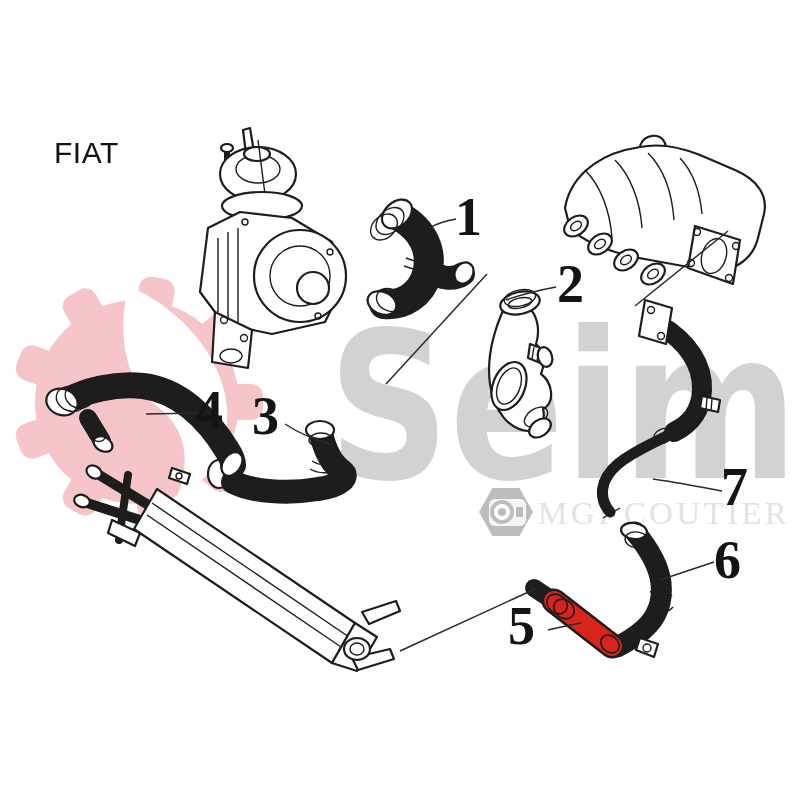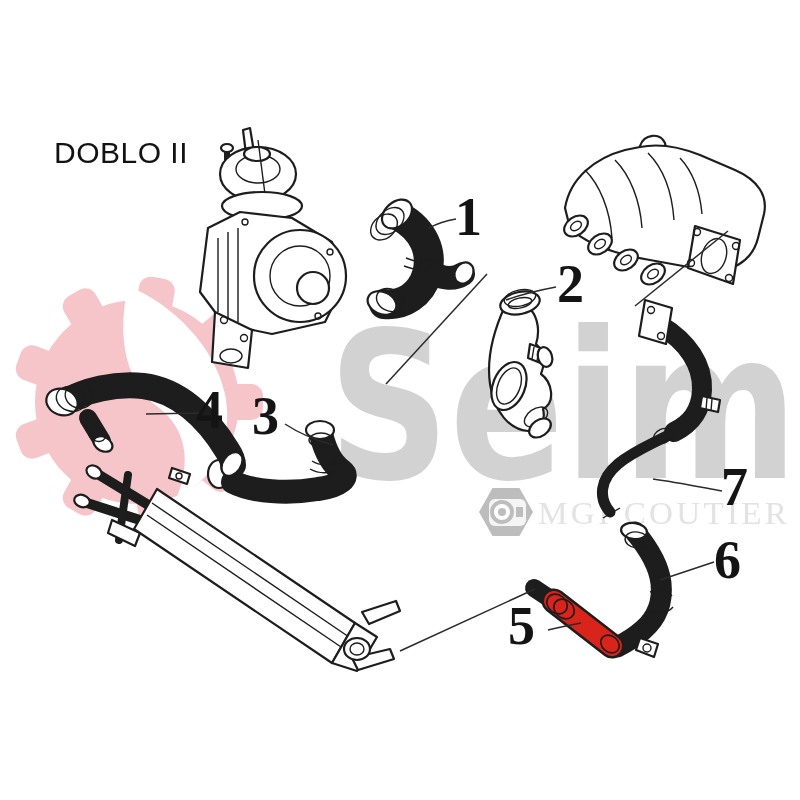--- a/index.html
+++ b/index.html
@@ -231,21 +231,21 @@
       <path class="leader" d="M146,414 L200,413"></path>
       <path class="leader" d="M548,630 C560,627 570,625 581,623"></path>
       <path class="leader" d="M400,651 L535,589"></path>
       <path class="leader" d="M714,562 L660,580"></path>
       <path class="leader" d="M722,491 C700,487 675,482 653,479"></path>
       <path class="leader" d="M728,231 L635,306"></path>
     </g>
   </svg>
 
   <div id="title">
-    <div>DOBLO II</div>
+    <div>FIAT</div>
   </div>
 
   <div class="plabel" id="n1">1</div>
   <div class="plabel" id="n2">2</div>
   <div class="plabel" id="n3">3</div>
   <div class="plabel" id="n4">4</div>
   <div class="plabel" id="n5">5</div>
   <div class="plabel" id="n6">6</div>
   <div class="plabel" id="n7">7</div>
 

